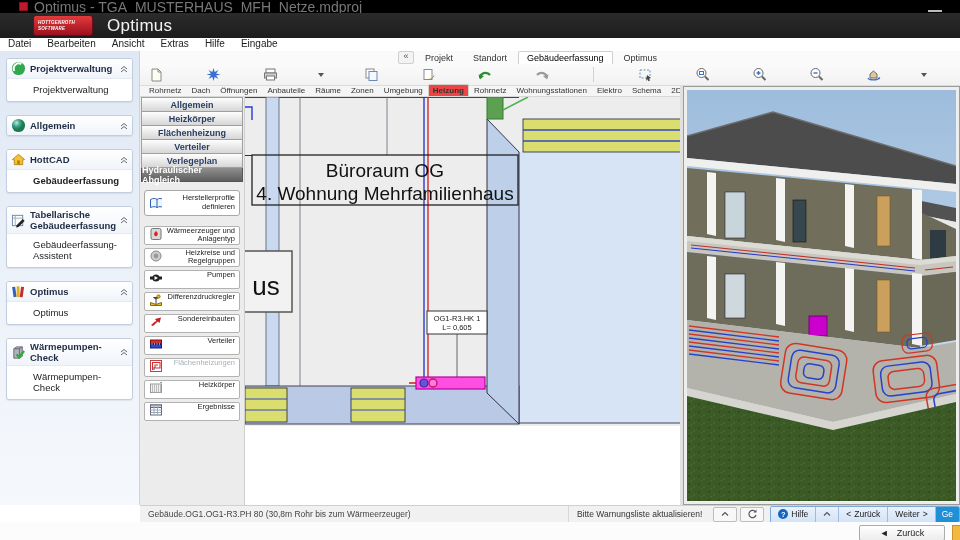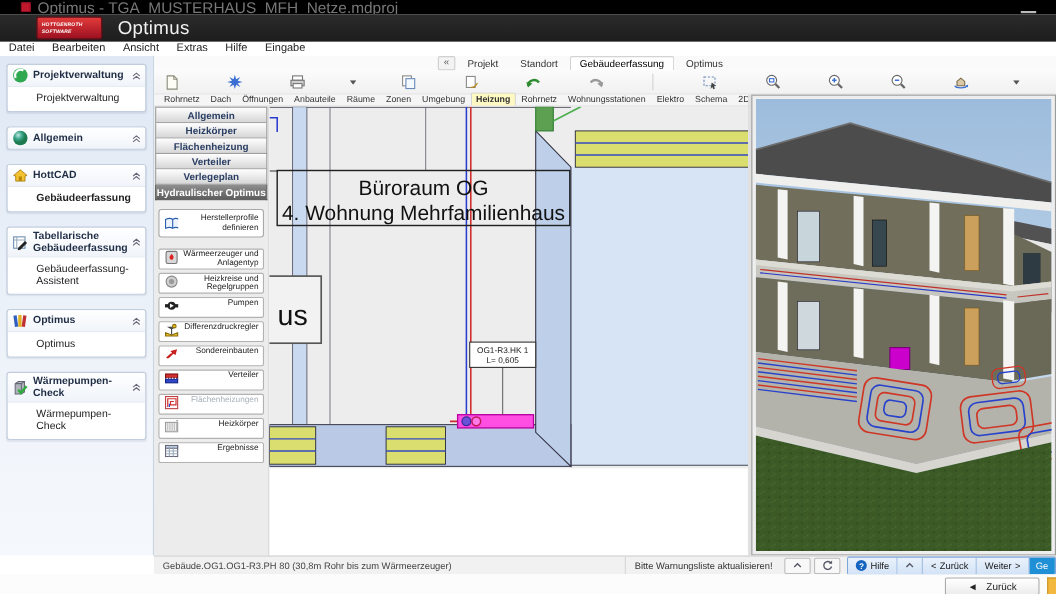--- a/index.html
+++ b/index.html
@@ -30,21 +30,21 @@
   .tsep{width:1px;height:15px;background:#d2d2d2;margin:0 4px;flex:0 0 auto;}
   .lvlinput{width:48px;height:12px;border:1px solid #a9a9a9;background:#fff;font-size:9px;text-align:right;padding:0 3px;font-family:"Liberation Sans",sans-serif;flex:0 0 auto;}
   .combo{width:46px;height:14px;border:1px solid #a9a9a9;background:#fff;display:flex;align-items:center;font-size:11px;flex:0 0 auto;}
   .combo span{flex:1;padding-left:3px;}
   .combo .cbtn{width:15px;height:100%;background:linear-gradient(#fdfdfd,#e8e8e8);border-left:1px solid #c0c0c0;display:flex;align-items:center;justify-content:center;}
   .searchbox{width:62px;height:13px;border:1px solid #a9a9a9;background:#fff;display:flex;align-items:center;margin-left:4px;flex:0 0 auto;}
   .searchbox input{flex:1;border:none;outline:none;min-width:0;height:10px;font-size:8px;padding-left:2px;font-family:"Liberation Sans",sans-serif;}
   
   #viewtabs{left:140px;top:86px;width:543px;height:11px;background:#f5f5f5;border-bottom:1px solid #d8d8d8;display:flex;align-items:flex-end;font-size:8px;color:#333;white-space:nowrap;padding-left:4px;box-sizing:border-box;}
   .vtab{padding:1px 4px;border:1px solid transparent;border-bottom:none;}
-  .vtab.active{background:#fef9c3;border-color:#cfcfcf;border-radius:2px 2px 0 0;font-weight:bold;}
+  .vtab.active{background:#ef4444;border-color:#cfcfcf;border-radius:2px 2px 0 0;font-weight:bold;}
   
   #sidebar{left:0;top:51px;width:140px;height:454px;background:linear-gradient(180deg,#dfe8f4,#eef3fa 60%,#f5f8fc);border-right:1px solid #c9d4e2;box-sizing:border-box;overflow:hidden;}
   .card{margin:7px 6px 13px 6px;background:#fff;border:1px solid #c2cedd;border-radius:3px;overflow:hidden;box-shadow:0 1px 1px rgba(90,110,140,.12);}
   .card-h{display:flex;align-items:center;gap:4px;padding:2px 4px;font-size:9.5px;font-weight:bold;color:#1e2c44;background:linear-gradient(#ffffff,#f0f4fa);}
   .card-h .sico{width:15px;height:15px;flex:0 0 auto;}
   .card-h .chev{margin-left:auto;flex:0 0 auto;}
   .card-items{border-top:1px solid #e4eaf2;padding:3px 0 4px;}
   .card-item{padding:2px 4px 2px 26px;font-size:9.5px;color:#222;}
   .card-item.bold{font-weight:bold;}
   
@@ -492,21 +492,21 @@
     </div>
 
   </div>
 
   <div id="toolpanel" class="abs">
     <div class="acc first">Allgemein</div>
     <div class="acc">Heizkörper</div>
     <div class="acc">Flächenheizung</div>
     <div class="acc">Verteiler</div>
     <div class="acc">Verlegeplan</div>
-    <div class="acc active">Hydraulischer Optimus</div>
+    <div class="acc active">Hydraulischer Abgleich</div>
 
     <div class="profile-btn">
       <svg width="16" height="13">
           <path d="M1.5 2.5c2.8-1.4 4.7-1.4 6.5 0 1.8-1.4 3.7-1.4 6.5 0v8c-2.8-1.1-4.7-1.1-6.5 0-1.8-1.1-3.7-1.1-6.5 0z" fill="#eef4ff" stroke="#2b5fae"></path>
           <path d="M8 2.5v8" stroke="#2b5fae"></path>
         </svg>
       <span class="lbl">Herstellerprofile definieren</span>
     </div>
 
     <div class="tool">

